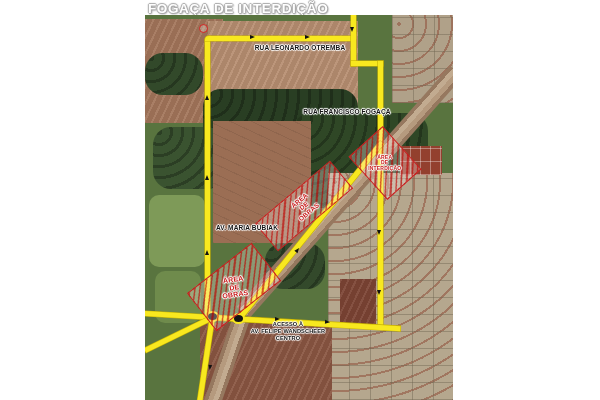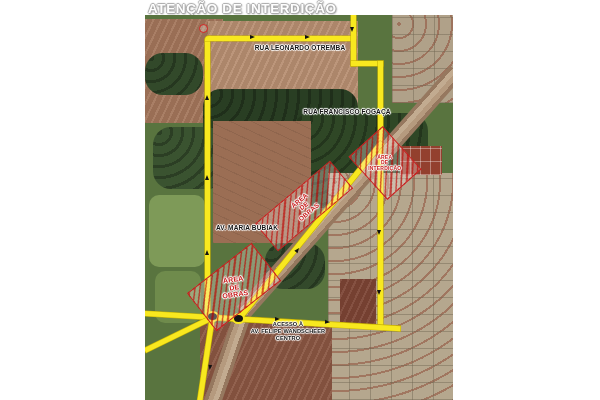--- a/index.html
+++ b/index.html
@@ -48,21 +48,21 @@
   .arr{position:absolute;width:0;height:0;}
   .a-up{border-left:2.6px solid transparent;border-right:2.6px solid transparent;border-bottom:5.5px solid #111;}
   .a-down{border-left:2.6px solid transparent;border-right:2.6px solid transparent;border-top:5.5px solid #111;}
   .a-right{border-top:2.6px solid transparent;border-bottom:2.6px solid transparent;border-left:5.5px solid #111;}
 </style>
 </head>
 <body>
 
 <div class="page">
 
-  <div class="title">ATENÇÃO DE INTERDIÇÃO</div>
+  <div class="title">FOGAÇA DE INTERDIÇÃO</div>
 
   <div class="map">
 
     <div class="patch tex-field" style="left:0;top:4px;width:78px;height:104px;background-color:#a3755a;"></div>
     <div class="patch tex-field" style="left:63px;top:6px;width:150px;height:102px;background-color:#b78e71;"></div>
     <div class="patch tex-trees soft" style="left:0;top:38px;width:58px;height:42px;background-color:#32492a;"></div>
     <div class="patch tex-trees soft" style="left:58px;top:74px;width:155px;height:62px;background-color:#293e23;"></div>
     <div class="patch tex-trees soft" style="left:148px;top:98px;width:135px;height:95px;background-color:#2f4726;"></div>
     <div class="patch tex-trees soft" style="left:8px;top:112px;width:72px;height:62px;background-color:#3a5330;"></div>
     <div class="patch tex-rows" style="left:68px;top:106px;width:98px;height:122px;background-color:#9b6e54;"></div>

